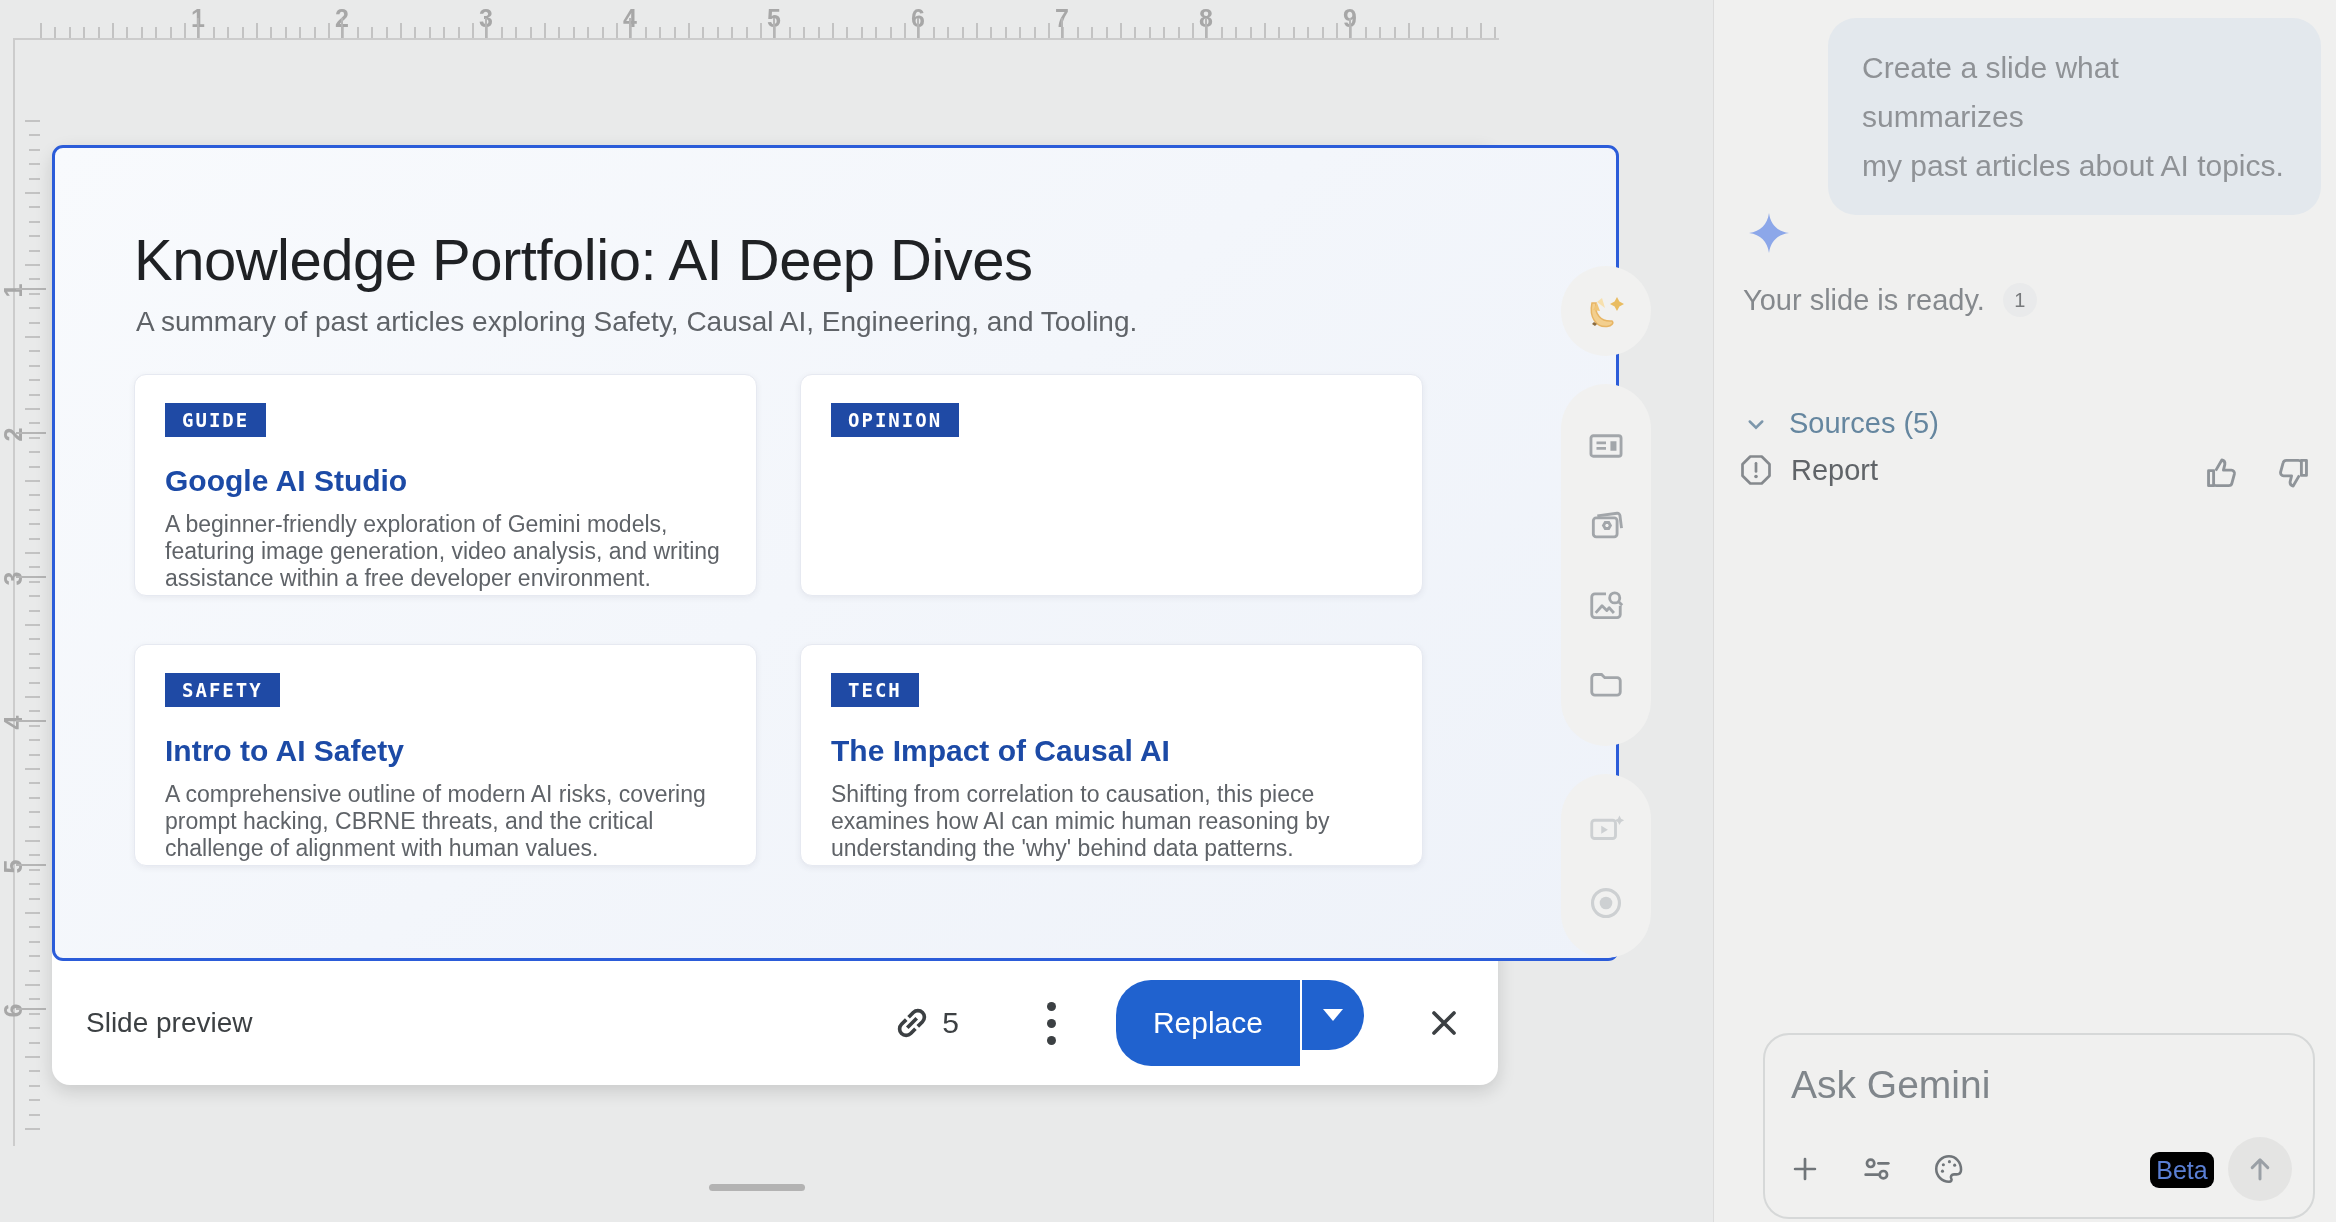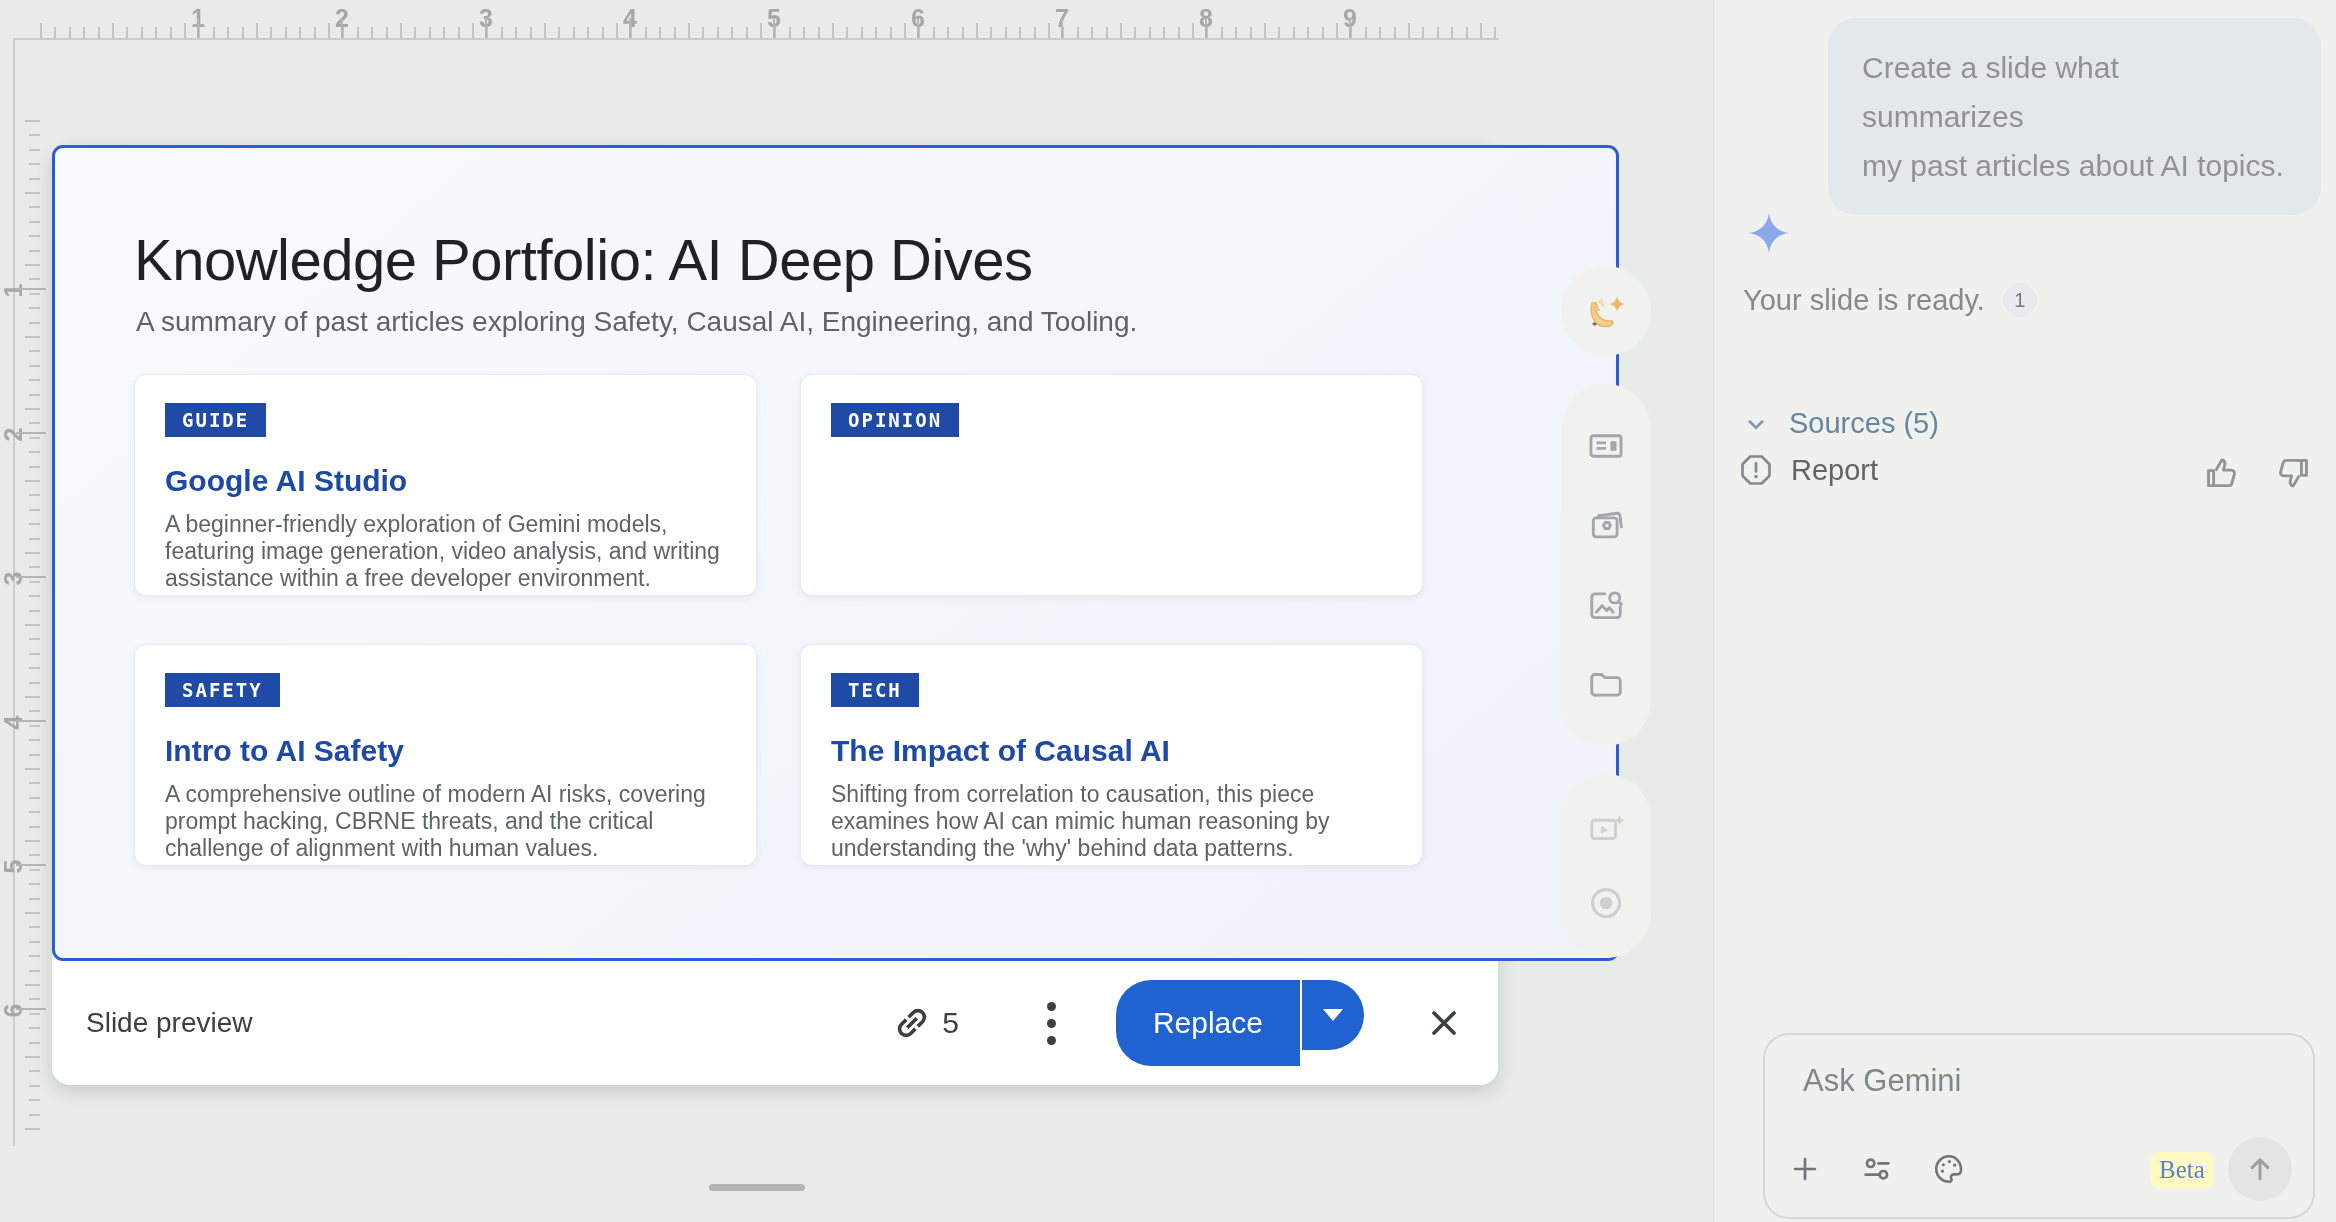--- a/index.html
+++ b/index.html
@@ -74,25 +74,25 @@
   .status-badge { margin-left:18px; width:34px; height:34px; border-radius:50%; background:#e9eaeb; color:#77797c;
                   font-size:20px; display:flex; align-items:center; justify-content:center; }
   .sources-row { position:absolute; left:27px; top:383px; display:flex; align-items:center; gap:18px; cursor:pointer;margin-top:24px; }
   .sources-label { font-size:29px; color:#65869f; }
   .report-row { position:absolute; left:24px; top:452px; display:flex; align-items:center; gap:17px; }
   .report-label { font-size:29px; color:#606468; }
   .thumb { position:absolute; top:454px; width:38px; height:38px; cursor:pointer; }
   .thumb-up { left:489px; } .thumb-down { left:560px; }
 
   .ask-box { position:absolute; left:49px; top:1033px; width:552px; height:186px; border:2px solid #d6d8d8; border-radius:26px; }
-  .ask-placeholder { position:absolute; left:38px; top:28px; font-size:31px; color:#80868b; }
+  .ask-placeholder { position:absolute; left:26px; top:28px; font-size:39px; color:#80868b; }
   .ask-icons { position:absolute; left:23px; top:117px; display:flex; gap:38px; }
   .ask-icon { width:34px; height:34px; cursor:pointer; }
-  .beta-pill { position:absolute; left:385px; top:117px; width:64px; height:36px; background:#fef9c3; color:#5a7fd4;
-               font-size:25px; border-radius:9px; display:flex; align-items:center; justify-content:center;font-family:Liberation Serif, serif; }
+  .beta-pill { position:absolute; left:385px; top:117px; width:64px; height:36px; background:#000000; color:#5a7fd4;
+               font-size:25px; border-radius:9px; display:flex; align-items:center; justify-content:center; }
   .send-btn { position:absolute; left:463px; top:102px; width:64px; height:64px; border-radius:50%; background:#e4e4e3;
               border:none; display:flex; align-items:center; justify-content:center; cursor:pointer; }
 
   svg { display:block; }
 </style>
 </head>
 <body>
 
 <div id="canvas">
 

